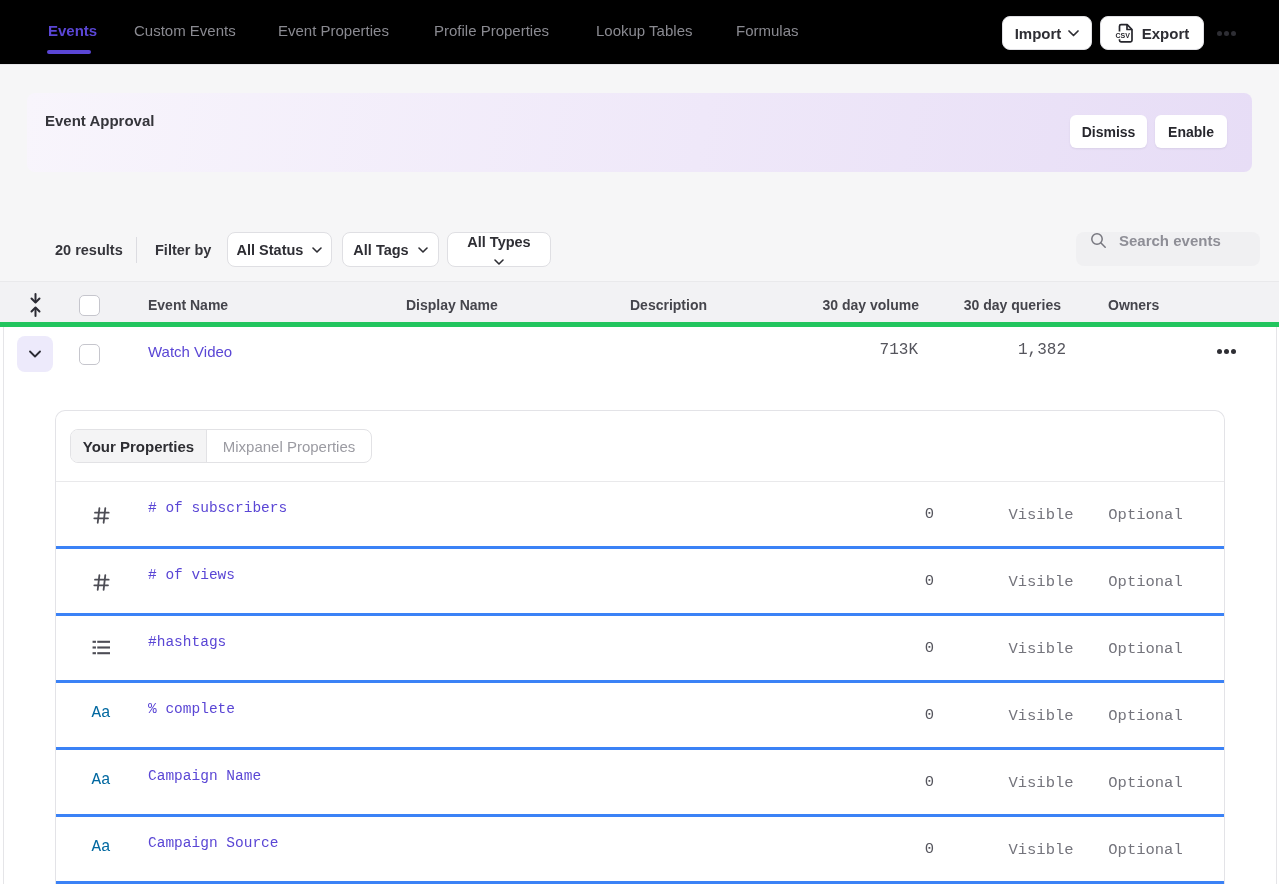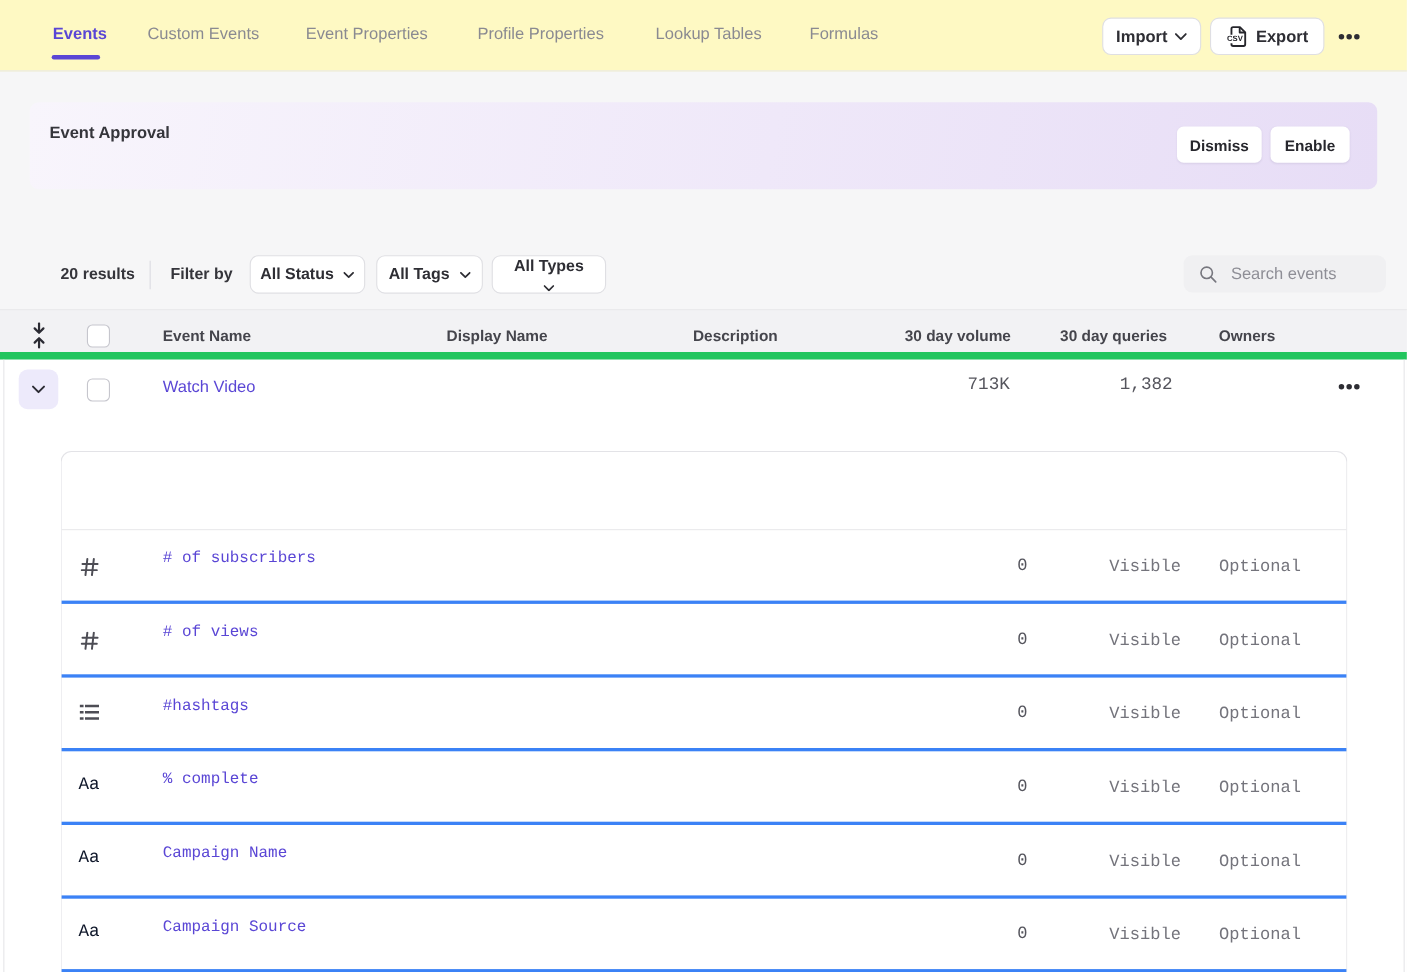--- a/index.html
+++ b/index.html
@@ -8,21 +8,21 @@
   font-family:"Liberation Sans", sans-serif;
   background:#f6f6f7;
   position:relative;
   color:#3a3a41;
 }
 .abs { position:absolute; }
 
 
 #nav {
   position:absolute; left:0; top:0; width:1279px; height:65px;
-  background:#fef9c3; border-bottom:1px solid #e7e7ea;
+  background:#000000; border-bottom:1px solid #e7e7ea;
 }
 .tab { position:absolute; top:22px; font-size:15px; color:#8a8a91; white-space:nowrap; }
 .tab.active { color:#5a46d5; font-weight:700; }
 #tab-underline {
   position:absolute; left:47px; top:50px; width:44px; height:4px;
   border-radius:2px; background:#5a46d5;
 }
 .btn {
   position:absolute; background:#fff; border:1px solid #dfdfe3; border-radius:8px;
   display:flex; align-items:center; justify-content:center;
@@ -48,28 +48,28 @@
 
 
 .filter-label { position:absolute; font-size:14.5px; font-weight:700; color:#35353b; white-space:nowrap; }
 .drop {
   position:absolute; top:232px; height:35px; background:#fff; border:1px solid #dfdfe3;
   border-radius:8px; display:flex; align-items:center; justify-content:center; gap:8px;
   font-size:14.5px; font-weight:700; color:#2e2e34;
 }
 #search {
   position:absolute; left:1076px; top:232px; width:184px; height:34px;
-  background:#f0f0f2; border-radius:8px; display:flex; align-items:center;
+  background:#f0f0f2; border-radius:8px; display:flex; font-weight:bold;
 }
 #search span { color:#8e8e96; font-size:15px; }
 
 
 #thead {
   position:absolute; left:0; top:281px; width:1279px; height:46px;
-  background:#f2f2f4; border-top:1px solid #e9e9eb; border-bottom:7px solid #22c55e;
+  background:#f2f2f4; border-top:1px solid #e9e9eb; border-bottom:5px solid #22c55e;
 }
 .th { position:absolute; top:0; height:46px; line-height:46px; font-size:14px; font-weight:700; color:#45454c; white-space:nowrap; }
 .checkbox {
   position:absolute; width:21px; height:21px; background:#fff;
   border:1.5px solid #c6c6cd; border-radius:5px;
 }
 
 
 #white-section {
   position:absolute; left:0; top:327px; width:1279px; height:557px; background:#ffffff;
@@ -98,21 +98,21 @@
   width:136px; background:#f4f4f5; border-right:1px solid #e2e2e5;
   display:flex; align-items:center; justify-content:center;
   font-size:15px; font-weight:700; color:#2e2e33;
 }
 #seg .seg2 {
   width:164px; display:flex; align-items:center; justify-content:center;
   font-size:15px; color:#9b9ba2;
 }
 #panel-div { position:absolute; left:0; top:70px; width:100%; height:1px; background:#e9e9eb; }
 .prow { position:absolute; left:0; width:1168px; height:67px; border-bottom:3px solid #3b82f6;font-family:Liberation Mono, monospace; }
-.prow .icon { position:absolute; left:12px; top:0; width:26px; height:67px; display:flex; align-items:center; justify-content:center; color:#0f172a; }
+.prow .icon { position:absolute; left:32px; top:0; width:26px; height:67px; display:flex; align-items:center; justify-content:center; color:#0369a1; }
 .prow .pname { position:absolute; left:92px; top:18px; font-size:14.5px; color:#5a46d5; white-space:nowrap; }
 .prow .zero { position:absolute; right:290px; top:23px; font-size:15.5px; color:#55555d; }
 .prow .vis  { position:absolute; left:950px; top:24px; width:70px; text-align:center; font-size:15.5px; color:#74747c; }
 .prow .opt  { position:absolute; left:1047px; top:24px; width:85px; text-align:center; font-size:15.5px; color:#74747c; }
 .aa { font-size:16px; font-weight:400; color:#4d4d55; margin-top:-4px; }
 </style>
 </head>
 <body>
 
 <div id="nav">
@@ -209,20 +209,24 @@
   <span class="link abs" style="left:148px; top:16px;">Watch Video</span>
   <span class="mono abs" style="right:361px; top:14px;">713K</span>
   <span class="mono abs" style="right:213px; top:14px;">1,382</span>
   <div class="dots" style="position:absolute; left:1217px; top:22px;">
       <i></i>
       <i></i>
       <i></i>
     </div>
 
   <div id="panel">
+    <div id="seg">
+        <div class="seg1">Your Properties</div>
+        <div class="seg2">Mixpanel Properties</div>
+      </div>
     <div id="panel-div"></div>
 
     <div class="prow" style="top:71px;">
       <span class="icon">
           <svg width="17" height="17" viewBox="0 0 17 17" fill="none" stroke="#4d4d55" stroke-width="1.8" stroke-linecap="round">
             <path d="M2 5.7 H15.7"></path>
             <path d="M1.3 11.3 H15"></path>
             <path d="M6.4 1.2 L4.7 15.8"></path>
             <path d="M12.3 1.2 L10.6 15.8"></path>
           </svg>

